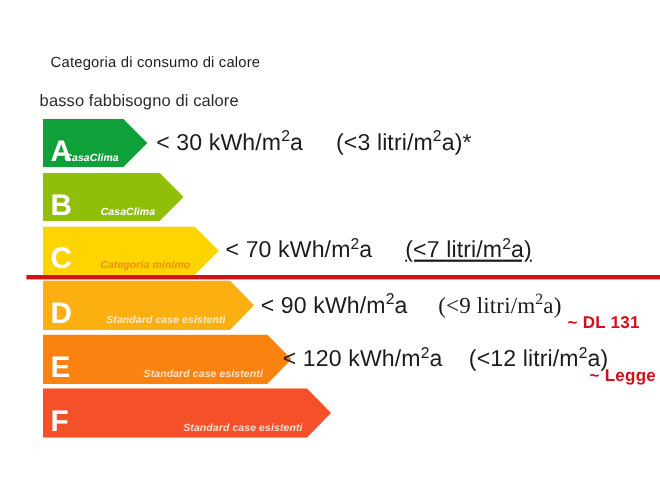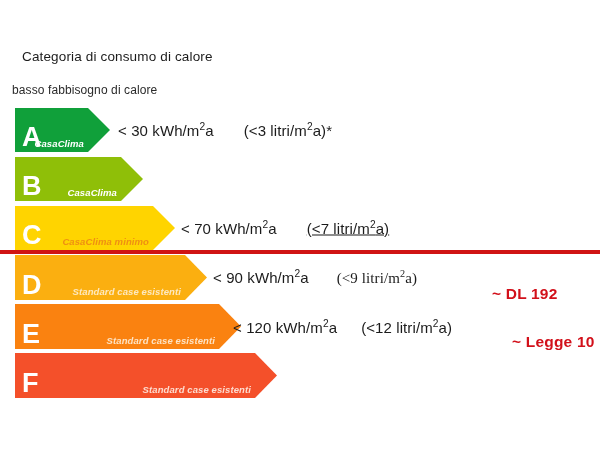--- a/index.html
+++ b/index.html
@@ -13,37 +13,38 @@
     font-family: "Liberation Sans", sans-serif;
     overflow: hidden;
     position: relative;
   }
 
   #chart-root {
     position: absolute;
     inset: 0;
     width: 524px;
     height: 450px;
+    margin-left: 24px;
   }
 
   
   .title {
     position: absolute;
     left: 22px;
     top: 49px;
     font-size: 13.5px;
     color: #1b1b1b;
     letter-spacing: 0.15px;
     white-space: nowrap;
   }
   .subtitle {
     position: absolute;
     left: 12px;
     top: 83px;
-    font-size: 12px;
+    font-size: 15px;
     color: #2a2a2a;
     letter-spacing: 0.1px;
     white-space: nowrap;
   }
 
   
   .sep-line {
     position: absolute;
     left: 0;
     top: 250px;
@@ -91,21 +92,21 @@
     font-style: italic;
     line-height: 1;
     white-space: nowrap;
     letter-spacing: 0.1px;
   }
 
   .band-value {
     position: absolute;
     top: 50%;
     transform: translateY(-50%);
-    font-size: 15px;
+    font-size: 21px;
     color: #1b1b1b;
     white-space: nowrap;
     letter-spacing: 0.1px;
   }
   .band-value .litres {
     margin-left: 26px;
   }
   .sup {
     font-size: 0.68em;
     vertical-align: super;
@@ -153,21 +154,21 @@
         <div class="band-letter">B</div>
         <div class="band-sublabel" style="color: rgb(255, 255, 255); left: 117px; transform: translateX(-100%);">CasaClima</div>
       </div>
       <div class="band-row" style="top: 206px; height: 44px;">
         <div class="arrow" style="width: 160px;">
           <svg viewBox="0 0 160 44" preserveAspectRatio="none">
             <polygon points="0,0 138,0 160,22 138,44 0,44" fill="#ffd400"></polygon>
           </svg>
         </div>
         <div class="band-letter">C</div>
-        <div class="band-sublabel" style="color: rgb(239, 143, 18); left: 149px; transform: translateX(-100%);">CasaClima minimo</div>
+        <div class="band-sublabel" style="color: rgb(239, 143, 18); left: 149px; transform: translateX(-100%);">Categoria minimo</div>
         <div class="band-value" style="left: 181px;"><span>&lt; 70 kWh/m<span class="sup">2</span>a</span><span class="litres" style="margin-left: 30px; text-decoration: underline;">(&lt;7 litri/m<span class="sup">2</span>a)</span></div>
       </div>
       <div class="band-row" style="top: 255px; height: 45px;">
         <div class="arrow" style="width: 192px;">
           <svg viewBox="0 0 192 45" preserveAspectRatio="none">
             <polygon points="0,0 170,0 192,22.5 170,45 0,45" fill="#fbaf10"></polygon>
           </svg>
         </div>
         <div class="band-letter">D</div>
         <div class="band-sublabel" style="color: rgb(253, 233, 192); left: 181px; transform: translateX(-100%);">Standard case esistenti</div>
@@ -189,16 +190,16 @@
             <polygon points="0,0 240,0 262,22.5 240,45 0,45" fill="#f4502a"></polygon>
           </svg>
         </div>
         <div class="band-letter">F</div>
         <div class="band-sublabel" style="color: rgb(253, 220, 208); left: 251px; transform: translateX(-100%);">Standard case esistenti</div>
       </div>
     </div>
 
   <div class="sep-line" style="background: rgb(208, 20, 20);"></div>
 
-  <div class="annotation" id="annotation-dl192" style="color: rgb(210, 16, 26);">~ DL 192</div>
+  <div class="annotation" id="annotation-dl192" style="color: rgb(210, 16, 26);">~ DL 131</div>
 
   <div class="annotation" id="annotation-legge10" style="color: rgb(210, 16, 26);">~ Legge 10</div>
 </div>
 
 </body></html>

